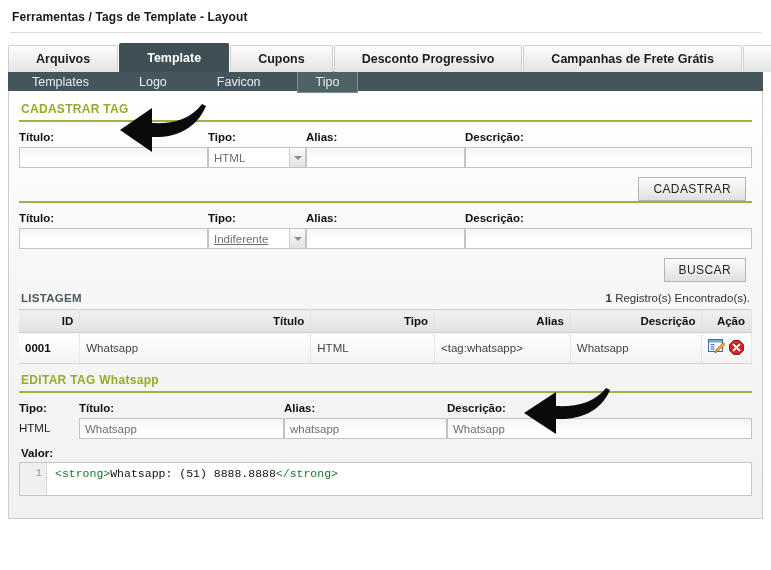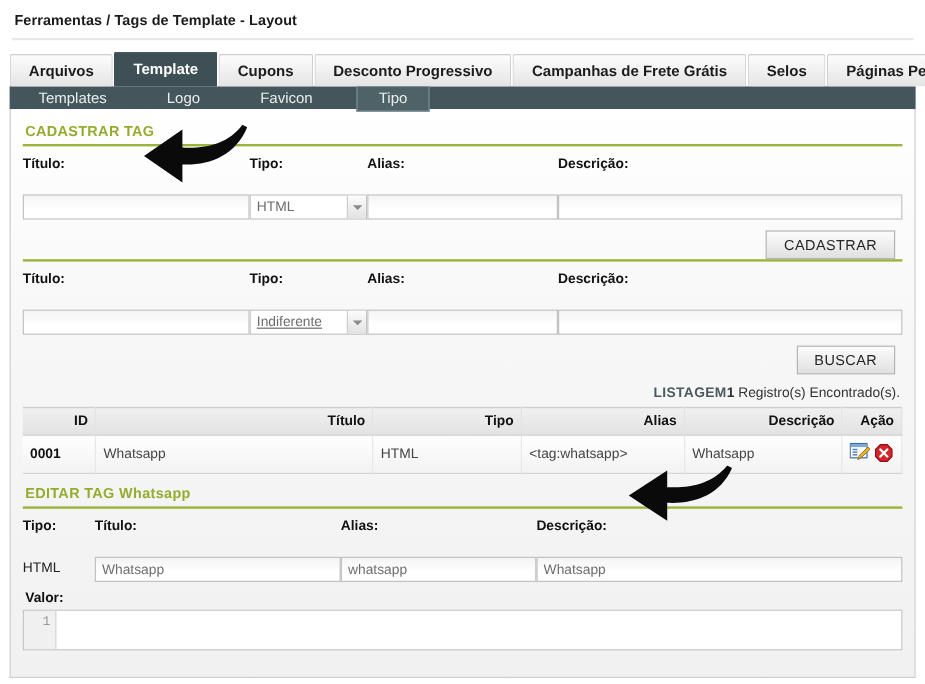--- a/index.html
+++ b/index.html
@@ -31,21 +31,21 @@
   .tabs-wrap { position: relative; margin-top: 9px; padding: 0 8px; }
   .tabs {
     display: flex;
     align-items: flex-end;
     height: 29px;
     border-bottom: 0;
   }
   .tab {
     height: 27px;
     line-height: 27px;
-    padding: 0 15px;
+    padding: 0 27px;
     font-size: 12.5px;
     font-weight: bold;
     color: #1c1c1c;
     background: linear-gradient(to bottom, #fdfdfd 0%, #efefef 55%, #e4e4e4 100%);
     border: 1px solid #cfcfcf;
     border-bottom: none;
     margin-right: 1px;
     white-space: nowrap;
     cursor: pointer;
     border-radius: 2px 2px 0 0;
@@ -93,21 +93,21 @@
   .section-head {
     color: #94ac2e;
     font-size: 12px;
     font-weight: bold;
     letter-spacing: 0.3px;
     padding: 11px 0 4px 2px;
   }
   .section-rule { height: 2px; background: #9cb43b; margin-bottom: 9px; }
 
   .form-row { display: flex; align-items: flex-end; }
-  .fld { display: flex; flex-direction: column; gap: 15px; }
+  .fld { display: flex; flex-direction: column; }
   .fld-label {
     font-size: 11.5px;
     font-weight: bold;
     color: #111;
     margin-bottom: 4px;
   }
   .txt {
     height: 21px;
     border: 1px solid #c3c3c3;
     background: linear-gradient(to bottom,#f4f4f4 0%, #ffffff 60%);
@@ -150,21 +150,21 @@
     font-weight: normal;
     color: #262626;
     background: linear-gradient(to bottom,#fcfcfc 0%, #eeeeee 50%, #e0e0e0 100%);
     border: 1px solid #b4b4b4;
     padding: 4px 14px;
     cursor: pointer;
     letter-spacing: 0.4px;
   }
 
   
-  .listing-top { display: flex; align-items: baseline; justify-content: flex-end; padding: 10px 2px 5px 2px; }
+  .listing-top { display: flex; align-items: baseline; justify-content: space-between; padding: 10px 2px 5px 2px; }
   .listing-title { color: #4a5b60; font-size: 11.5px; font-weight: bold; letter-spacing: .3px;}
   .listing-count { font-size: 11.5px; color: #333; }
   .listing-count b { font-weight: bold; }
 
   table.grid { width: 100%; border-collapse: collapse; }
   table.grid thead th {
     background: linear-gradient(to bottom,#f0f0f0 0%, #e2e2e2 100%);
     border-top: 1px solid #cfcfcf;
     border-bottom: 1px solid #cfcfcf;
     border-right: 1px solid #e3e3e3;
@@ -374,20 +374,21 @@
       </div>
       <div class="fld" style="flex:1;">
         <span class="fld-label">Descrição:</span>
         <input class="txt" style="width: 305px;" type="text" value="Whatsapp">
       </div>
     </div>
 
     <div class="valor-label">Valor:</div>
     <div class="code-wrap">
       <div class="gutter">1</div>
+      <div class="code-line"><span class="tagc">&lt;strong&gt;</span><span>Whatsapp: (51) 8888.8888</span><span class="tagc">&lt;/strong&gt;</span></div>
     </div>
 
   </div>
 
   <svg class="arrow" style="left:118px; top:104px;" width="88" height="52" viewBox="0 0 88 52">
     <path d="M88 2 C 78 26, 56 34, 34 33 L34 48 L2 26 L34 4 L34 19 C 54 20, 72 16, 84 0 Z" fill="#0a0a0a"></path>
   </svg>
 
   <svg class="arrow" style="left:522px; top:388px;" width="88" height="50" viewBox="0 0 88 50">
     <path d="M88 2 C 78 25, 56 32, 34 31 L34 46 L2 25 L34 4 L34 18 C 54 19, 72 15, 84 0 Z" fill="#0a0a0a"></path>

